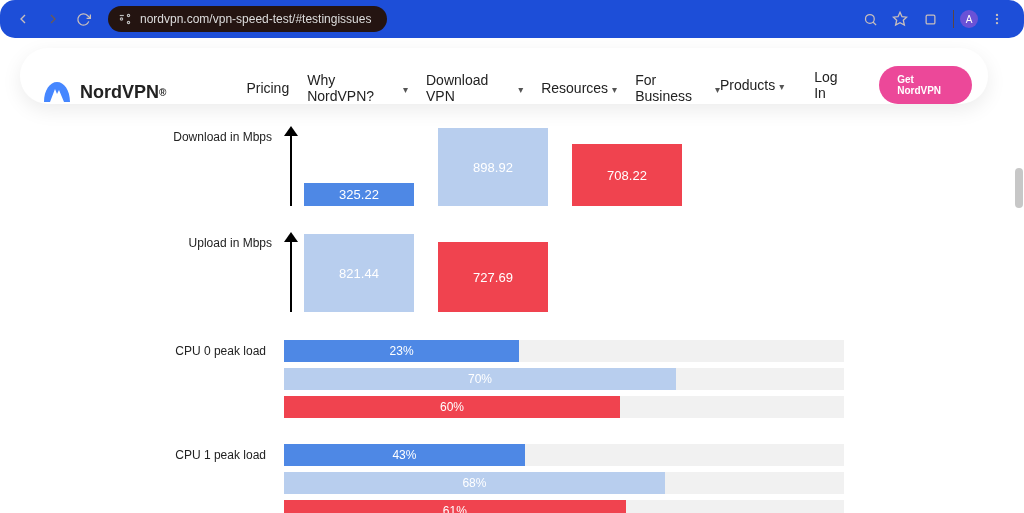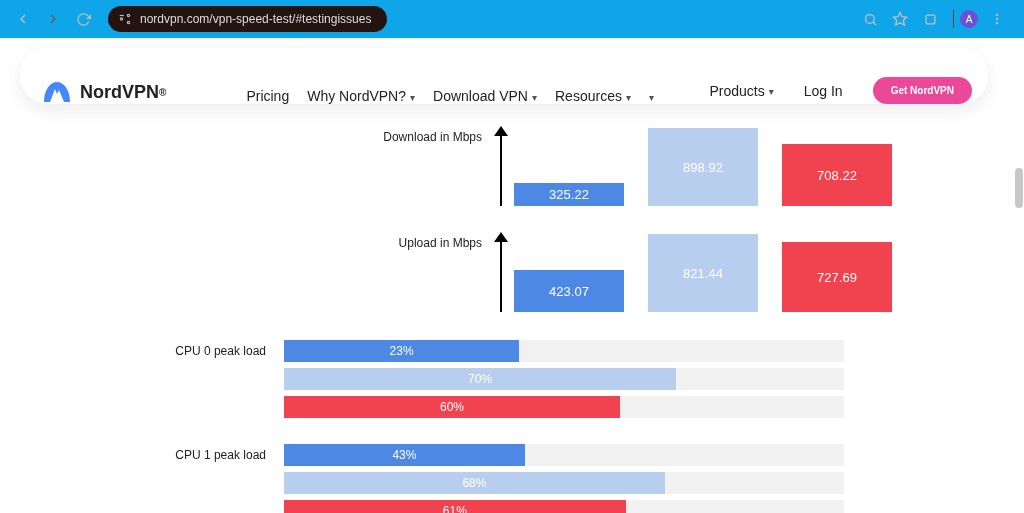--- a/index.html
+++ b/index.html
@@ -1,39 +1,39 @@
 <!DOCTYPE html>
 <html><head>
   <meta charset="utf-8">
   <style>
     * { box-sizing: border-box; margin: 0; padding: 0; }
     html, body { width: 1024px; height: 513px; font-family: -apple-system, BlinkMacSystemFont, "Segoe UI", Arial, sans-serif; background:#fff; overflow:hidden; }
 
     
-    .chrome-bar{height:38px;background:#0ea5e9;display:flex;align-items:center;padding:0 10px;color:#e8e1df;font-size:13px;}
+    .chrome-bar{height:38px;background:#1d4ed8;display:flex;align-items:center;padding:0 10px;color:#e8e1df;font-size:13px;border-radius:15px;}
     .chrome-ico{width:26px;height:26px;display:flex;align-items:center;justify-content:center;color:#c9bfbc;margin-right:4px;}
     .url-pill{flex:0 0 auto;margin-left:8px;background:#241411;border-radius:20px;height:26px;display:flex;align-items:center;padding:0 16px 0 10px;color:#ddd;font-size:12px;}
     .url-pill .secure{margin-right:8px;display:flex;align-items:center;}
     .chrome-spacer{flex:1;}
     .avatar{width:18px;height:18px;border-radius:50%;background:#6a52d6;color:#fff;font-size:10px;display:flex;align-items:center;justify-content:center;margin-right:6px;}
 
     
     .page{height:475px;overflow-y:auto;position:relative;}
     .floating-nav{position:absolute;top:10px;left:20px;right:36px;height:56px;background:#fff;border-radius:28px;box-shadow:0 6px 20px rgba(0,0,0,.08);display:flex;align-items:flex-end;padding:0 16px 0 22px;font-size:14px;color:#222;}
     .brand{display:flex;align-items:center;font-weight:700;font-size:18px;color:#222;}
     .brand-mark{width:30px;height:24px;margin-right:8px;position:relative;}
     .nav-links{display:flex;gap:18px;margin-left:80px;}
     .nav-link{display:flex;align-items:center;gap:4px;cursor:pointer;}
     .chev{font-size:10px;color:#555;margin-top:2px;}
     .nav-right{margin-left:auto;display:flex;align-items:center;gap:30px;}
     .cta{background:#ec4899;color:#fff;font-weight:700;padding:8px 18px;border-radius:20px;font-size:10px;}
 
     
     .content{padding:90px 0 40px 0;}
-    .row{display:flex;align-items:flex-end;margin:0 auto 28px;width:760px;justify-content:flex-end;}
+    .row{display:flex;align-items:flex-end;margin:0 auto 28px;width:760px;}
     .row-label{width:152px;text-align:right;padding-right:12px;font-size:12px;color:#222;height:78px;display:flex;align-items:flex-start;justify-content:flex-end;padding-top:2px;}
     .axis{width:14px;height:78px;position:relative;}
     .axis::before{content:"";position:absolute;left:6px;top:0;bottom:0;width:2px;background:#000;}
     .arrowhead{position:absolute;left:0;top:-2px;width:0;height:0;border-left:7px solid transparent;border-right:7px solid transparent;border-bottom:10px solid #000;}
     .bars{display:flex;gap:24px;margin-left:6px;align-items:flex-end;height:78px;}
     .bar{width:110px;display:flex;align-items:center;justify-content:center;color:#fff;font-size:13px;}
     .c-blue{background:#4e88e5;}
     .c-sky{background:#b8ceee;color:#fff;}
     .c-red{background:#f0434f;}
 
@@ -138,20 +138,21 @@
         </div>
       <div class="nav-link">
           <span>Download VPN</span>
           <span class="chev">▾</span>
         </div>
       <div class="nav-link">
           <span>Resources</span>
           <span class="chev">▾</span>
         </div>
       <div class="nav-link">
+          <span>For Business</span>
           <span class="chev">▾</span>
         </div>
     </div>
     <div class="nav-right">
       <div class="nav-link">
           <span>Products</span>
           <span class="chev">▾</span>
         </div>
       <div class="nav-link">
           <span>Log In</span>
@@ -179,23 +180,20 @@
           </div>
       </div>
     </div>
 
     <div class="row">
       <div class="row-label">Upload in Mbps</div>
       <div class="axis">
           <div class="arrowhead"></div>
         </div>
       <div class="bars">
-        <div class="bar c-blue" style="height:42px;">
-            <span>423.07</span>
-          </div>
         <div class="bar c-sky" style="height:78px;">
             <span>821.44</span>
           </div>
         <div class="bar c-red" style="height:70px;">
             <span>727.69</span>
           </div>
       </div>
     </div>
 
     <div class="hrow">

